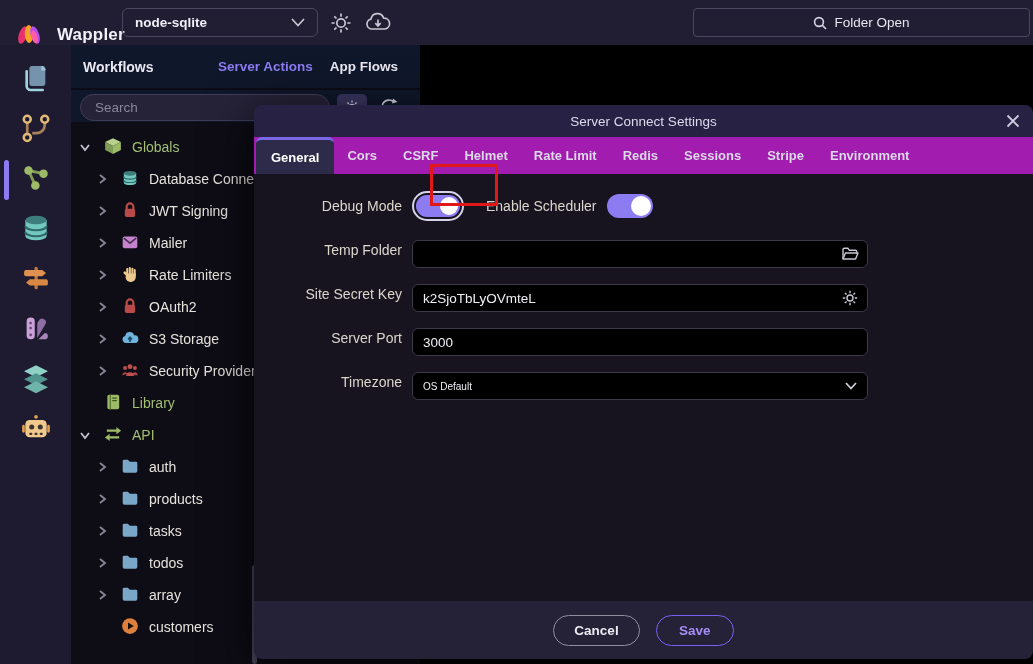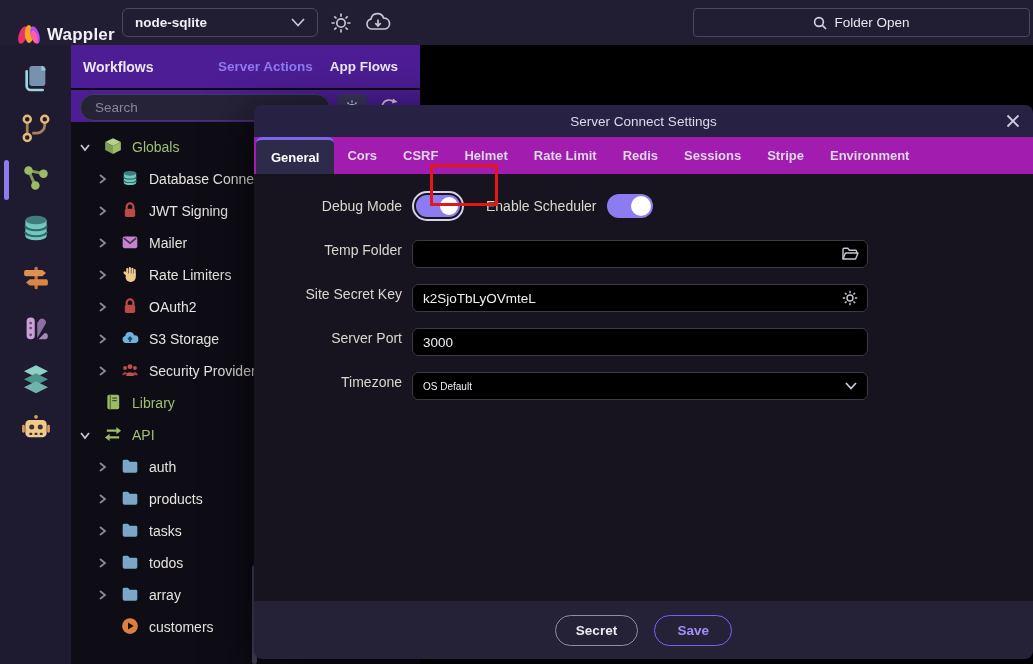--- a/index.html
+++ b/index.html
@@ -3,41 +3,41 @@
 <meta charset="utf-8">
 <style>
   * { margin:0; padding:0; box-sizing:border-box; }
   html,body { width:1033px; height:664px; background:#000; overflow:hidden;
     font-family:"Liberation Sans", sans-serif; }
   .abs { position:absolute; }
 
   
   #topbar { left:0; top:0; width:1033px; height:45px; background:#211d32;
     display:flex; align-items:center; z-index:5; }
-  .brand { display:flex; align-items:center; gap:5px; margin-left:16px;margin-top:25px; }
+  .brand { display:flex; align-items:center; gap:15px; margin-left:16px;margin-top:25px; }
   .brand-name { color:#f2f0f7; font-size:17px; font-weight:700; letter-spacing:.2px; }
   .proj-select { position:absolute; left:122px; top:8px; width:196px; height:29px;
     border:1px solid #4c475f; border-radius:6px; display:flex; align-items:center;
     padding:9px 12px; color:#f0eef6; font-size:13.5px; font-weight:700; cursor:pointer; }
   .proj-select .spacer { flex:1; }
   .topbar-icon { position:absolute; top:11px; width:24px; height:24px; cursor:pointer; }
   #quick-open { position:absolute; left:693px; top:8px; width:337px; height:29px;
     border:1px solid #4c475f; border-radius:4px; display:flex; align-items:center;
     justify-content:center; gap:7px; color:#e8e6f0; font-size:13.5px; cursor:pointer; }
 
   
   #sidebar { left:0; top:45px; width:71px; height:619px; background:#1e1a2f; z-index:4;
     display:flex; flex-direction:column; align-items:center; padding-top:10px; }
   .side-slot { position:relative; width:71px; height:50px; display:flex;
     align-items:center; justify-content:center; cursor:pointer; }
   .side-slot .active-bar { position:absolute; left:4px; top:5px; width:5px; height:40px;
     border-radius:3px; background:#8d7bf2; }
 
   
-  #panel { left:71px; top:45px; width:349px; height:619px; background:#4c1d95; z-index:3; }
+  #panel { left:71px; top:45px; width:349px; height:619px; background:#0f172a; z-index:3; }
   #panel-head { position:absolute; left:0; top:0; width:100%; height:45px;
     display:flex; align-items:center; padding:0 22px 0 12px; border-bottom:2px solid #0d0b15; }
   #panel-title { color:#e9e7f0; font-size:14px; font-weight:600; }
   #panel-tabs { margin-left:auto; display:flex; gap:17px; }
   .panel-tab { font-size:13.5px; font-weight:600; color:#e9e7f0; cursor:pointer; }
   .panel-tab.active { color:#8d7bf2; }
   #search-row { position:absolute; left:0; top:47px; width:100%; height:30px; }
   #search-pill { position:absolute; left:9px; top:2px; width:250px; height:27px;
     border:1px solid #413c58; border-radius:14px; background:#262238; color:#8a8699;
     font-size:13.5px; display:flex; align-items:center; padding:0 14px; }
@@ -485,16 +485,16 @@
           <span>OS Default</span>
         </div>
         <svg class="field-icon" style="top:8px; width:12px; height:12px; right:11px" viewBox="0 0 12 8">
           <polyline points="1,1 6,6.5 11,1" fill="none" stroke="#d0cede" stroke-width="1.7"></polyline>
         </svg>
       </div>
     </div>
 
   </div>
   <div id="modal-footer">
-    <button id="btn-cancel" class="pill-btn">Secret</button>
+    <button id="btn-cancel" class="pill-btn">Cancel</button>
     <button id="btn-save" class="pill-btn">Save</button>
   </div>
 </div>
 
 </body></html>

